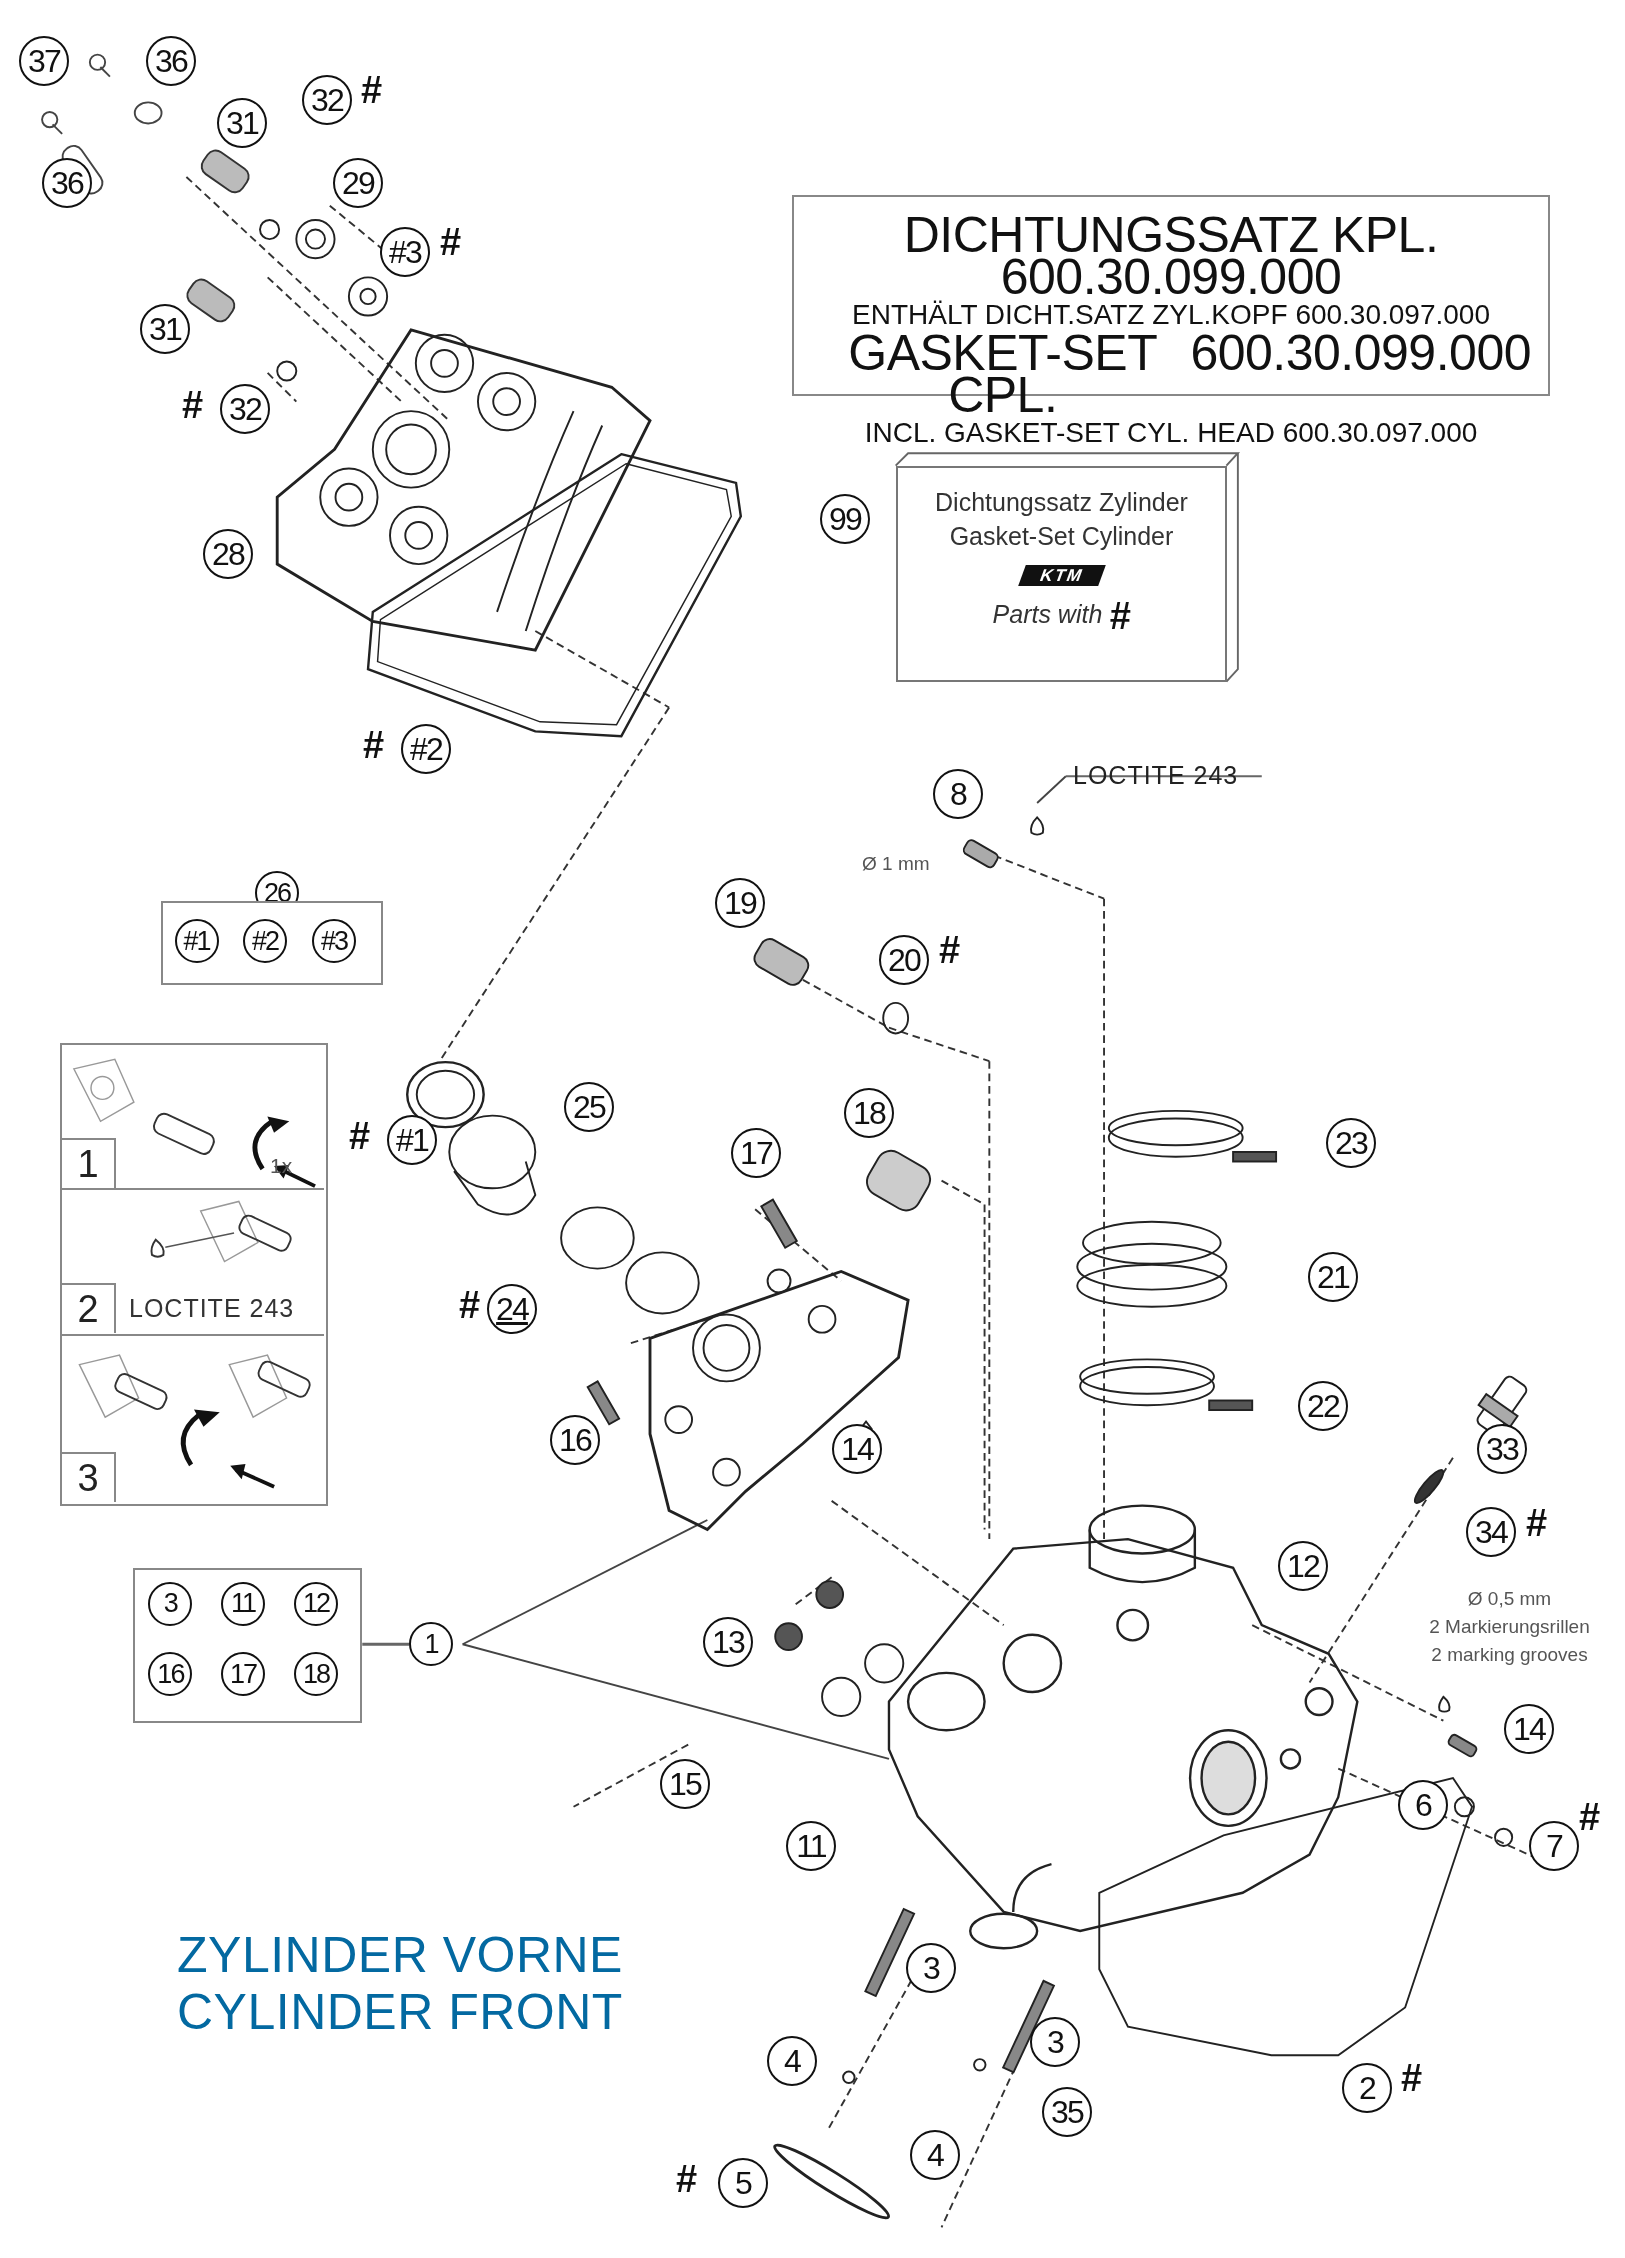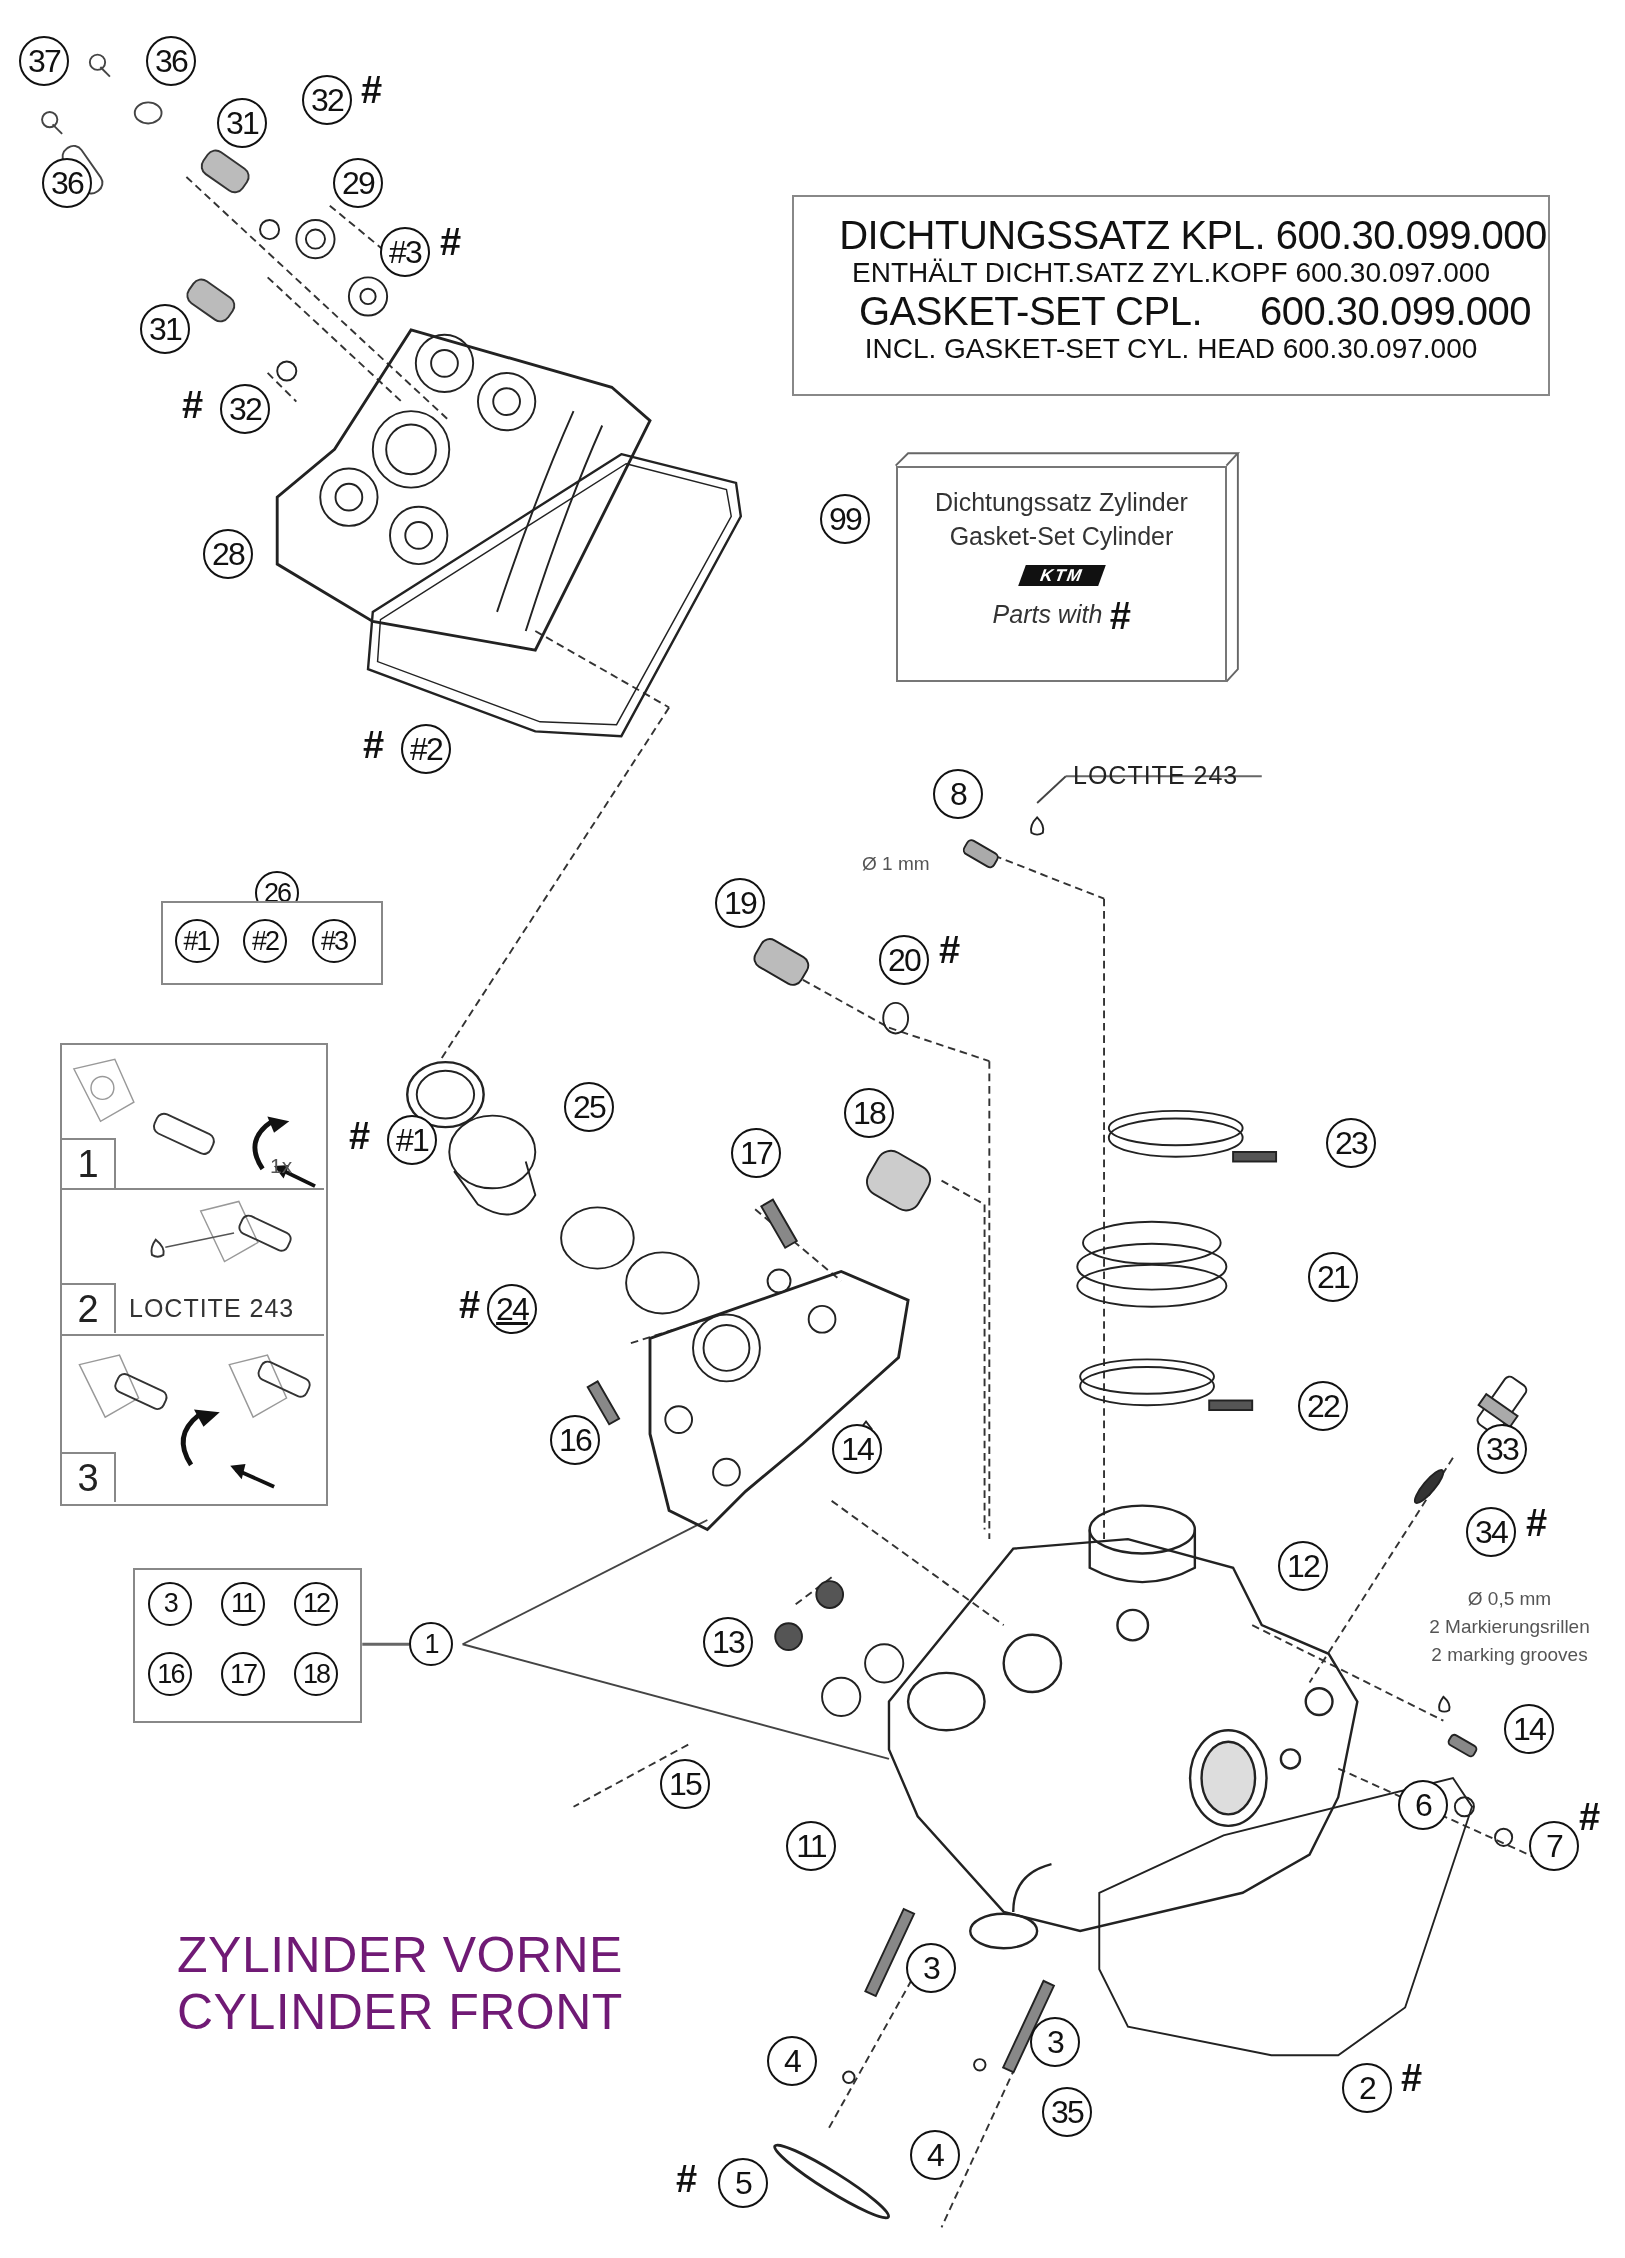--- a/index.html
+++ b/index.html
@@ -7,21 +7,21 @@
          font-family:"Liberation Sans", sans-serif; color:#111; }
   svg#diagram { position:absolute; left:0; top:0; width:1625px; height:2259px; }
   .callout { position:absolute; width:50px; height:50px; border:2.9px solid #111; border-radius:50%;
              box-sizing:border-box; display:flex; align-items:center; justify-content:center;
              font-family:"Liberation Sans", sans-serif; font-size:32px; letter-spacing:-1.9px;
              background:#fff; color:#111; cursor:pointer; }
   .callout.small { width:44px; height:44px; font-size:27px; }
   .hash { position:absolute; font-size:38px; font-weight:bold; color:#111; font-family:"Liberation Sans", sans-serif; }
   .gasket-box { position:absolute; left:792px; top:195px; width:758px; height:201px; border:2.9px solid #888;
                 box-sizing:border-box; text-align:center; padding-top:17px; background:#fff; }
-  .gasket-box .big { font-size:40px; line-height:42px; letter-spacing:-0.5px;margin-left:44px; }
+  .gasket-box .big { font-size:50px; line-height:42px; letter-spacing:-0.5px; }
   .gasket-box .small { font-size:28px; line-height:34px; }
   .gasket-box .row3 { display:flex; justify-content:space-between; padding:0 17px 0 21px; }
   .kit-box { position:absolute; left:896px; top:466px; width:331px; height:216px; border:2.9px solid #777;
              box-sizing:border-box; background:#fff; text-align:center; padding-top:17px; }
   .kit-box .line { font-size:25px; line-height:34px; color:#333; }
   .kit-logo { display:inline-block; margin:11.5px 0 9.6px; width:80px; height:21px; background:#111;
               transform:skew(-20deg); color:#fff; font-weight:bold; font-size:17px; line-height:21px; letter-spacing:1.9px; }
   .kit-parts { font-size:25px; color:#333;font-style:italic; }
   .kit-parts .h { font-size:38px; font-weight:bold; color:#111; vertical-align:middle; }
   .set-box { position:absolute; left:161px; top:901px; width:222px; height:84px; border:2.9px solid #888;
@@ -32,21 +32,21 @@
            box-sizing:border-box; background:#fff; }
   .step { position:absolute; left:0; width:262px; box-sizing:border-box; }
   .step + .step { border-top:2.9px solid #888; }
   .step-num { position:absolute; left:0; bottom:0; width:54px; height:50px; border-top:2.9px solid #888;
               border-right:2.9px solid #888; box-sizing:border-box; font-size:38px; line-height:48px;
               text-align:center; color:#222; }
   .step-label { position:absolute; left:67px; bottom:9.6px; font-size:25px; color:#333; letter-spacing:1px; }
   .loctite-top { position:absolute; left:1073px; top:761px; font-size:25px; color:#222; letter-spacing:1px; }
   .note-1mm { position:absolute; left:862px; top:853px; font-size:19px; color:#555; }
   .note-groove { position:absolute; left:1390px; top:1585px; width:239px; text-align:center; font-size:19px; line-height:28px; color:#555; }
-  .title { position:absolute; left:177px; top:1927px; font-size:50px; line-height:57px; color:#701a75; letter-spacing:0.5px; }
+  .title { position:absolute; left:177px; top:1927px; font-size:50px; line-height:57px; color:#0369a1; letter-spacing:0.5px; }
 </style>
 </head>
 <body>
 
 <svg id="diagram" viewBox="0 0 1700 2363" xmlns="http://www.w3.org/2000/svg">
   <g fill="none" stroke="#222" stroke-width="2">
 
     <g stroke-dasharray="8 5" stroke="#333" stroke-width="2">
       <line x1="195" y1="185" x2="470" y2="440"></line>
       <line x1="345" y1="215" x2="402" y2="262"></line>

